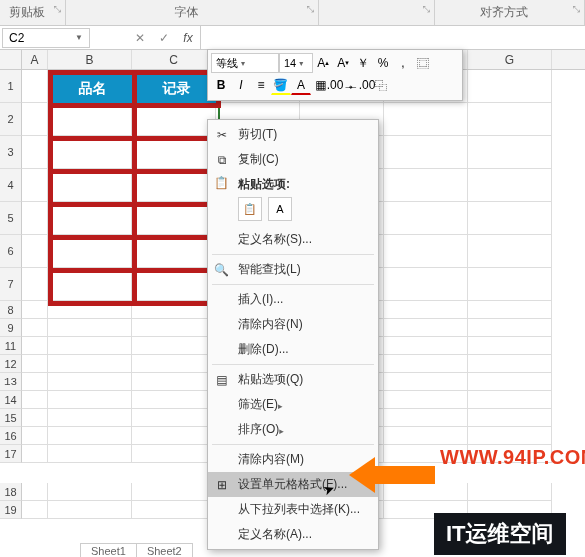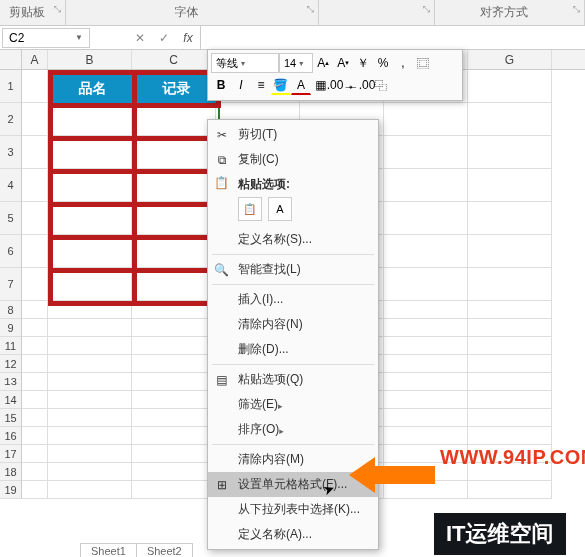--- a/index.html
+++ b/index.html
@@ -264,21 +264,21 @@
       <div class="row" style="height: 18px;">
         <div class="row-h" style="height: 18px; line-height: 18px;">17</div>
         <div class="cell cA" style="height: 18px;"></div>
         <div class="cell cB" style="height: 18px;"></div>
         <div class="cell cC" style="height: 18px;"></div>
         <div class="cell cD" style="height: 18px;"></div>
         <div class="cell cE" style="height: 18px;"></div>
         <div class="cell cF" style="height: 18px;"></div>
         <div class="cell cG" style="height: 18px;"></div>
       </div>
-      <div class="row" style="height: 18px;">
+      <div class="row" style="height: 18px; margin-top: 20px;">
         <div class="row-h" style="height: 18px; line-height: 18px;">18</div>
         <div class="cell cA" style="height: 18px;"></div>
         <div class="cell cB" style="height: 18px;"></div>
         <div class="cell cC" style="height: 18px;"></div>
         <div class="cell cD" style="height: 18px;"></div>
         <div class="cell cE" style="height: 18px;"></div>
         <div class="cell cF" style="height: 18px;"></div>
         <div class="cell cG" style="height: 18px;"></div>
       </div>
       <div class="row" style="height: 18px;">

